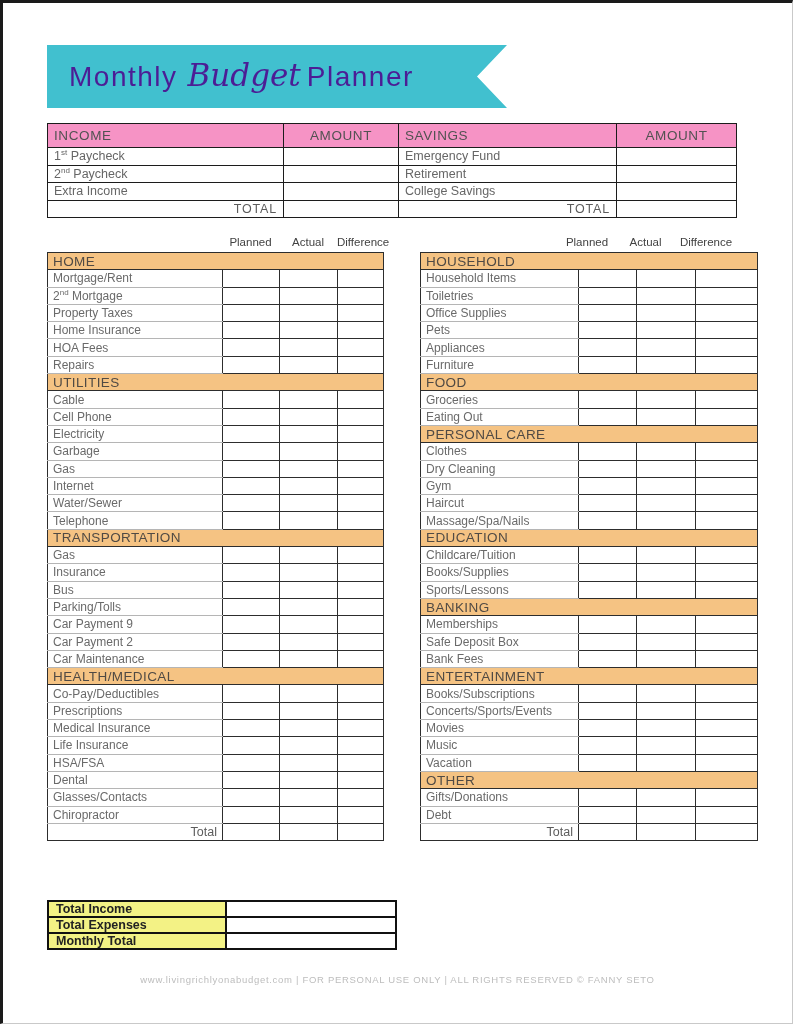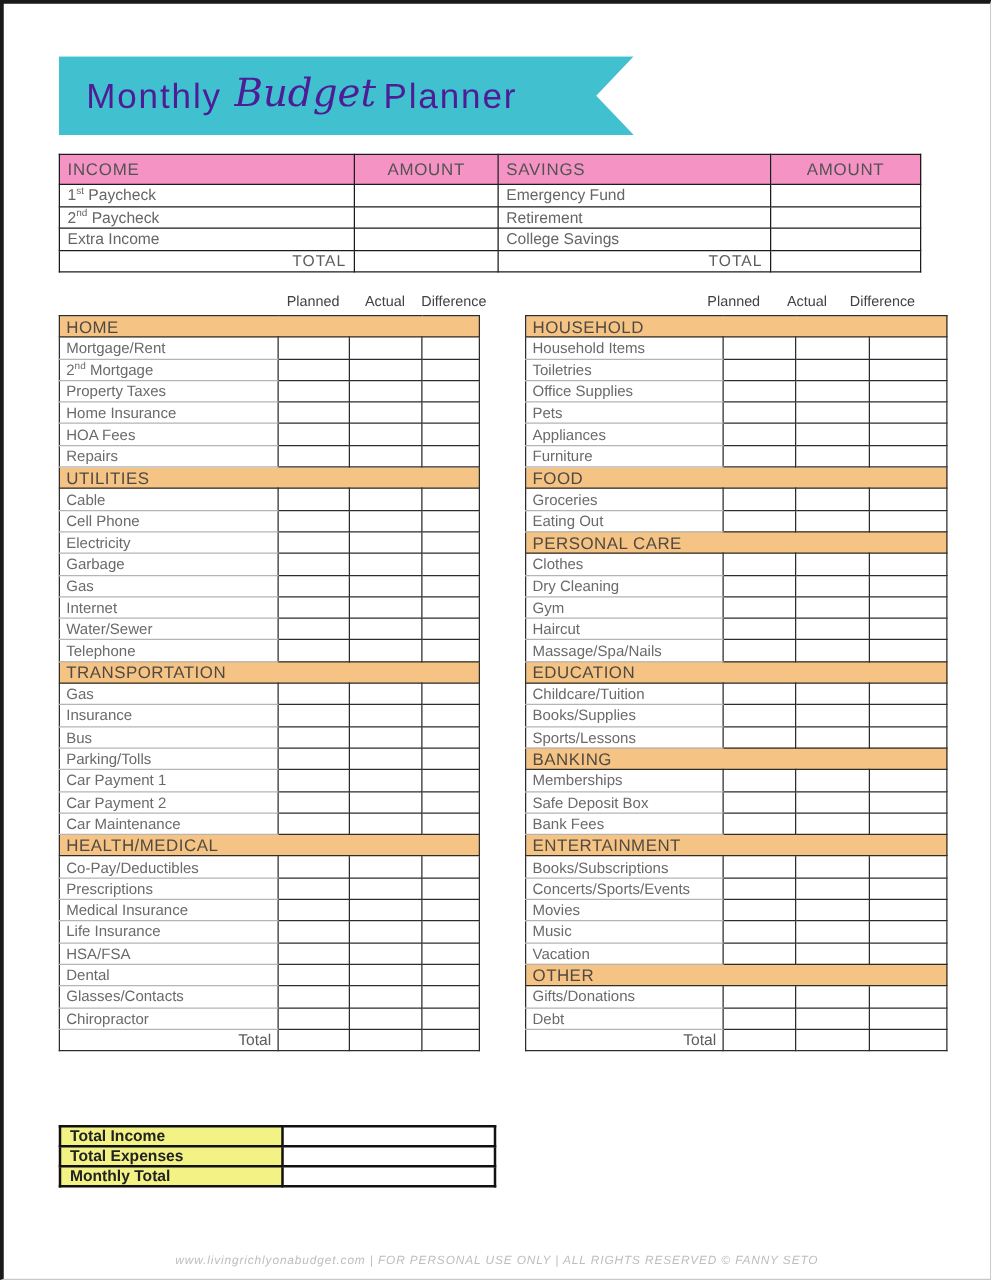--- a/index.html
+++ b/index.html
@@ -54,22 +54,22 @@
   .expense-table td.total-lbl { text-align:right; color:#5c5c5c; font-size:12.5px; border-bottom:1.3px solid #2d2d2d; }
 
   
   .summary-table { position:absolute; left:44px; top:897px; border-collapse:collapse; table-layout:fixed; }
   .summary-table td { border:2px solid #111; height:15px; }
   .summary-table td.sum-lbl { background:var(--summary-yellow,#F3F285); font-weight:bold; font-size:12.5px; color:#222; padding:0 7px; }
   .summary-table td.sum-val { background:#fff; }
 
   
   .footer {
-    position:absolute; top:1000px; left:0; width:100%; text-align:center;
-    font-size:9.5px; letter-spacing:.7px; color:#bdbdbd;font-style:italic;
+    position:absolute; top:971px; left:0; width:100%; text-align:center;
+    font-size:9.5px; letter-spacing:.7px; color:#bdbdbd;
   }
 </style>
 </head>
 <body>
 
 <div class="page">
 
   <div class="banner">
     <span class="t-regular">Monthly</span>
     <span class="t-script">Budget</span>
@@ -247,21 +247,21 @@
           <td class="num"></td>
           <td class="num"></td>
         </tr>
         <tr>
           <td class="lbl">Parking/Tolls</td>
           <td class="num"></td>
           <td class="num"></td>
           <td class="num"></td>
         </tr>
         <tr>
-          <td class="lbl">Car Payment 1</td>
+          <td class="lbl">Car Payment 9</td>
           <td class="num"></td>
           <td class="num"></td>
           <td class="num"></td>
         </tr>
         <tr>
           <td class="lbl">Car Payment 2</td>
           <td class="num"></td>
           <td class="num"></td>
           <td class="num"></td>
         </tr>

